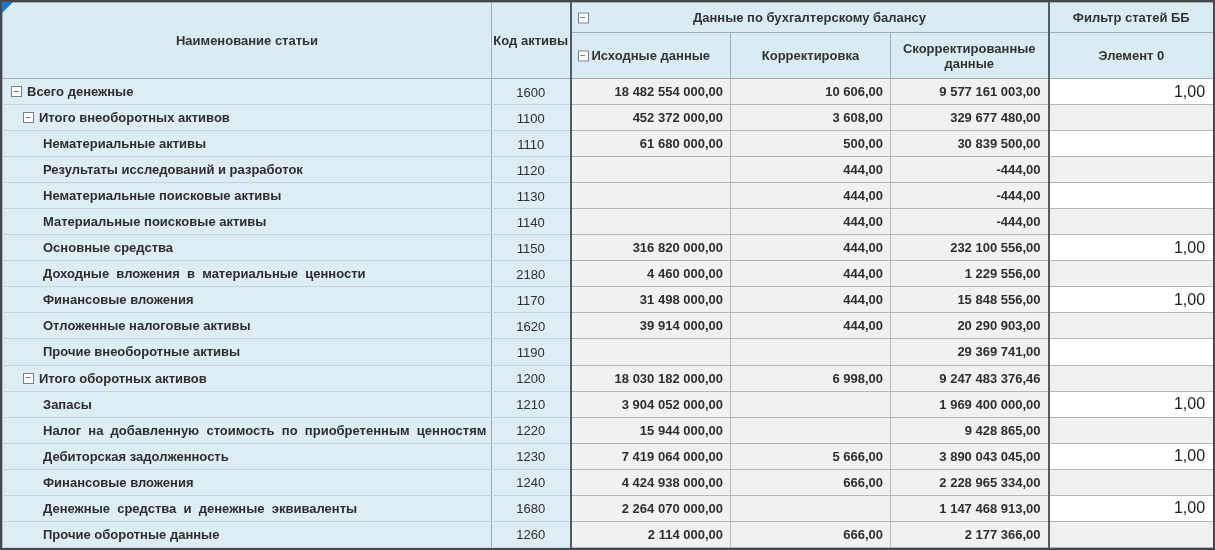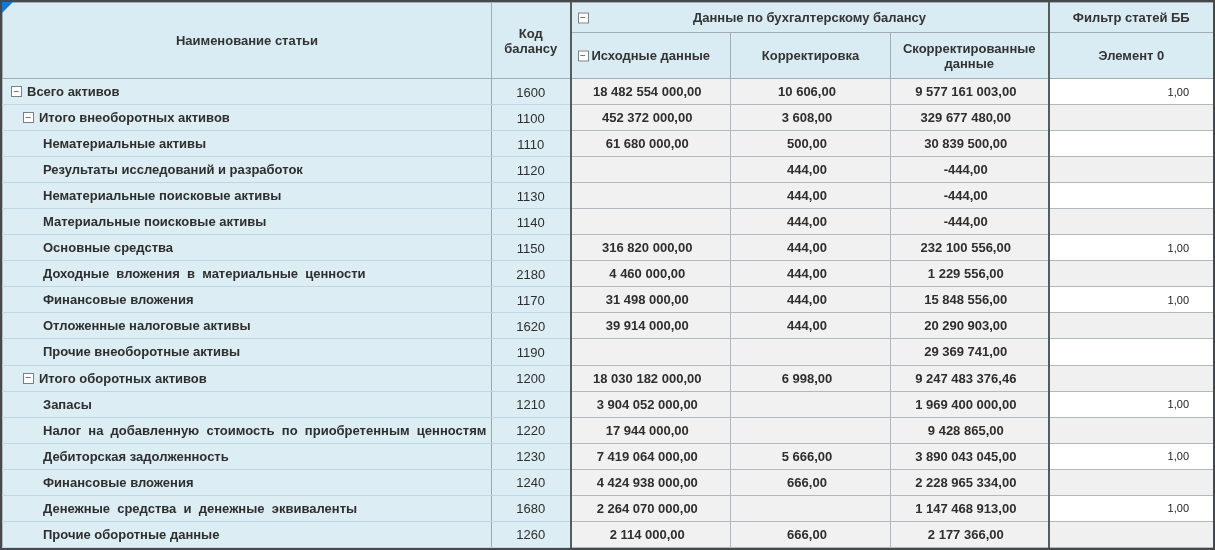--- a/index.html
+++ b/index.html
@@ -52,29 +52,29 @@
     white-space:pre;
   }
   .lvl0 { padding-left:8px; }
   .lvl1 { padding-left:20px; }
   .lvl2 { padding-left:40px; }
 
   .code-text { font-size:13px; font-weight:normal; color:#2e2e2e; }
 
   .cell-num {
     background:#f1f1f1;
-    text-align:center;
+    text-align:right;
     padding-right:7px;
     font-size:13px; font-weight:bold; color:#2e2e2e;
     white-space:pre;
   }
   .cell-filter {
     text-align:right;
-    padding-right:24px;
-    font-size:11px; font-weight:normal; color:#222222;
+    padding-right:8px;
+    font-size:16px; font-weight:normal; color:#222222;
     white-space:pre;
   }
   .filter-white { background:#ffffff; }
   .filter-grey  { background:#f0f0f0; }
 
   .collapse-box {
     flex:none;
     display:inline-flex; align-items:center; justify-content:center;
     width:11px; height:11px;
     box-sizing:border-box;
@@ -99,41 +99,41 @@
       <col style="width:489px">
       <col style="width:79px">
       <col style="width:160px">
       <col style="width:160px">
       <col style="width:158px">
       <col style="width:165px">
     </colgroup>
     <thead>
       <tr class="h1">
         <th rowspan="2">Наименование статьи</th>
-        <th rowspan="2" class="sep-dark">Код балансу</th>
+        <th rowspan="2" class="sep-dark">Код активы</th>
         <th colspan="3" class="sep-dark">
           <span class="collapse-box hdr-icon">−</span>
           <span>Данные по бухгалтерскому балансу</span>
         </th>
         <th>Фильтр статей ББ</th>
       </tr>
       <tr class="h2">
         <th>
           <span class="collapse-box hdr-icon">−</span>
           <span>Исходные данные</span>
         </th>
         <th>Корректировка</th>
         <th class="sep-dark">Скорректированные данные</th>
         <th>Элемент 0</th>
       </tr>
     </thead>
     <tbody>
         <tr>
           <td class="cell-label">
-            <div class="label-wrap lvl0"><span class="collapse-box">−</span><span>Всего активов</span></div>
+            <div class="label-wrap lvl0"><span class="collapse-box">−</span><span>Всего денежные</span></div>
           </td>
           <td class="cell-code sep-dark"><span class="code-text">1600</span></td>
           <td class="cell-num">18 482 554 000,00</td>
           <td class="cell-num">10 606,00</td>
           <td class="cell-num sep-dark">9 577 161 003,00</td>
           <td class="cell-filter filter-white">1,00</td>
         </tr>
         <tr>
           <td class="cell-label">
             <div class="label-wrap lvl1"><span class="collapse-box">−</span><span>Итого внеоборотных активов</span></div>
@@ -252,21 +252,21 @@
           <td class="cell-num">3 904 052 000,00</td>
           <td class="cell-num"></td>
           <td class="cell-num sep-dark">1 969 400 000,00</td>
           <td class="cell-filter filter-white">1,00</td>
         </tr>
         <tr>
           <td class="cell-label">
             <div class="label-wrap lvl2"><span>Налог  на  добавленную  стоимость  по  приобретенным  ценностям</span></div>
           </td>
           <td class="cell-code sep-dark"><span class="code-text">1220</span></td>
-          <td class="cell-num">17 944 000,00</td>
+          <td class="cell-num">15 944 000,00</td>
           <td class="cell-num"></td>
           <td class="cell-num sep-dark">9 428 865,00</td>
           <td class="cell-filter filter-grey"></td>
         </tr>
         <tr>
           <td class="cell-label">
             <div class="label-wrap lvl2"><span>Дебиторская задолженность</span></div>
           </td>
           <td class="cell-code sep-dark"><span class="code-text">1230</span></td>
           <td class="cell-num">7 419 064 000,00</td>

